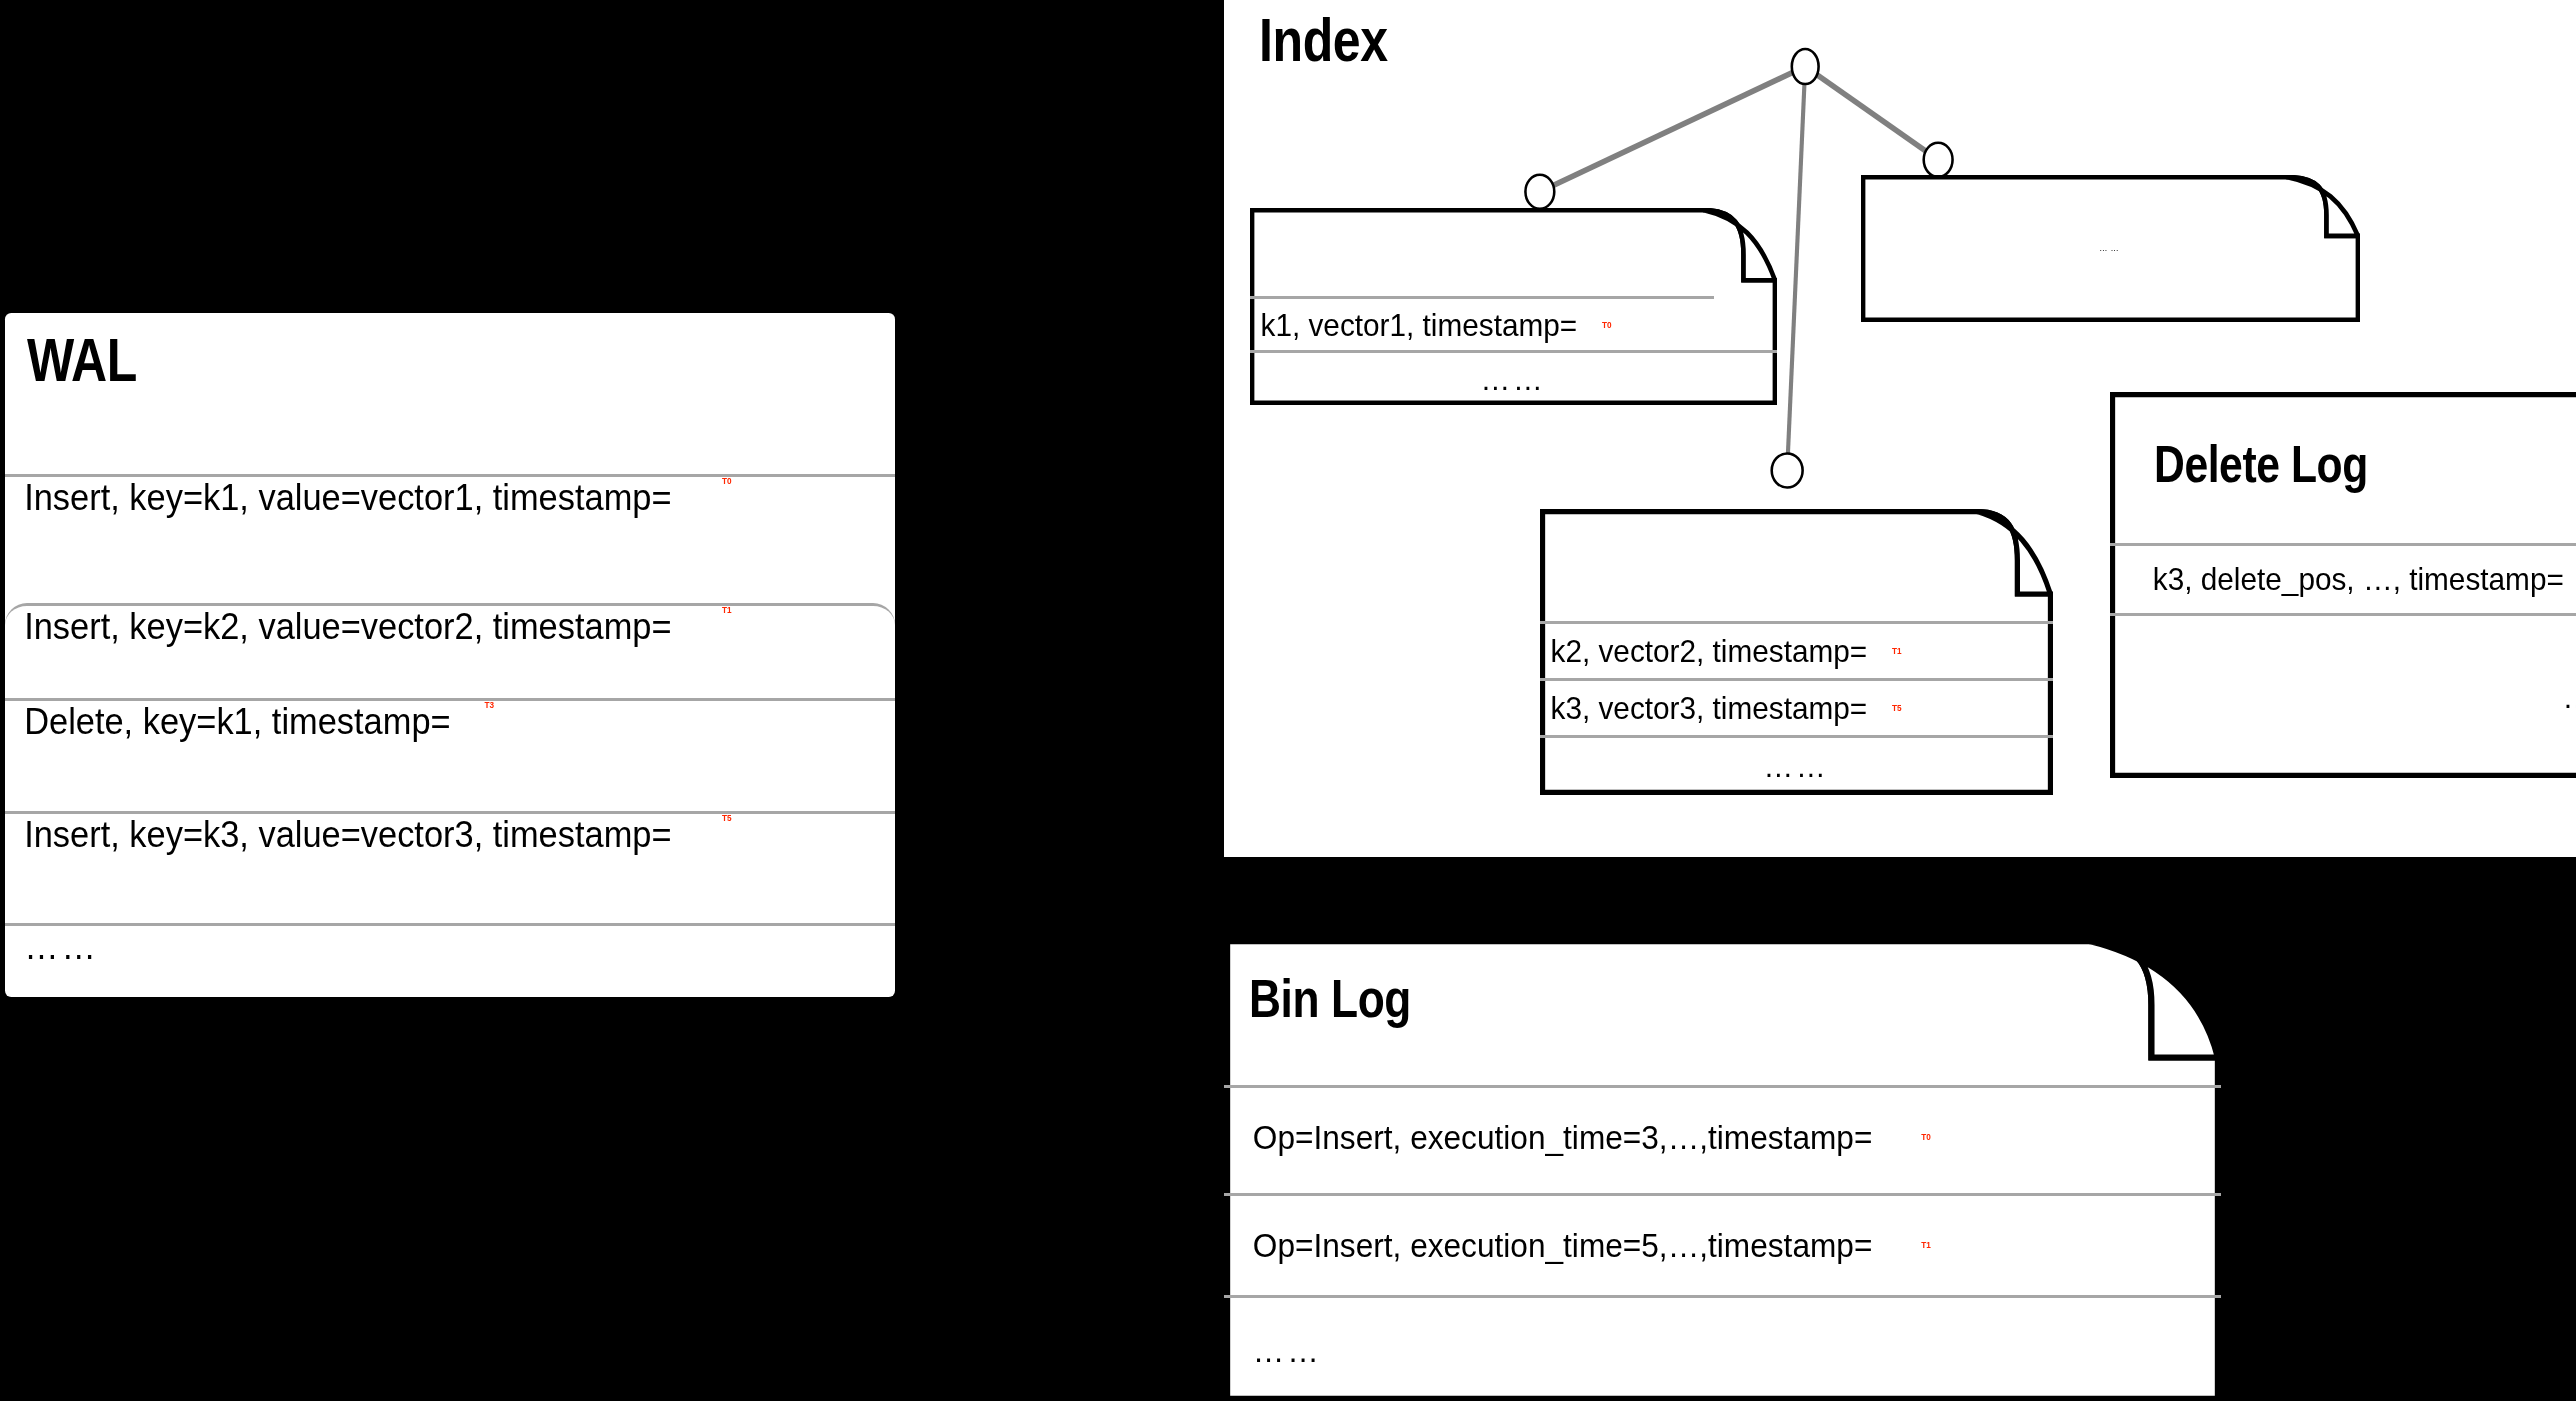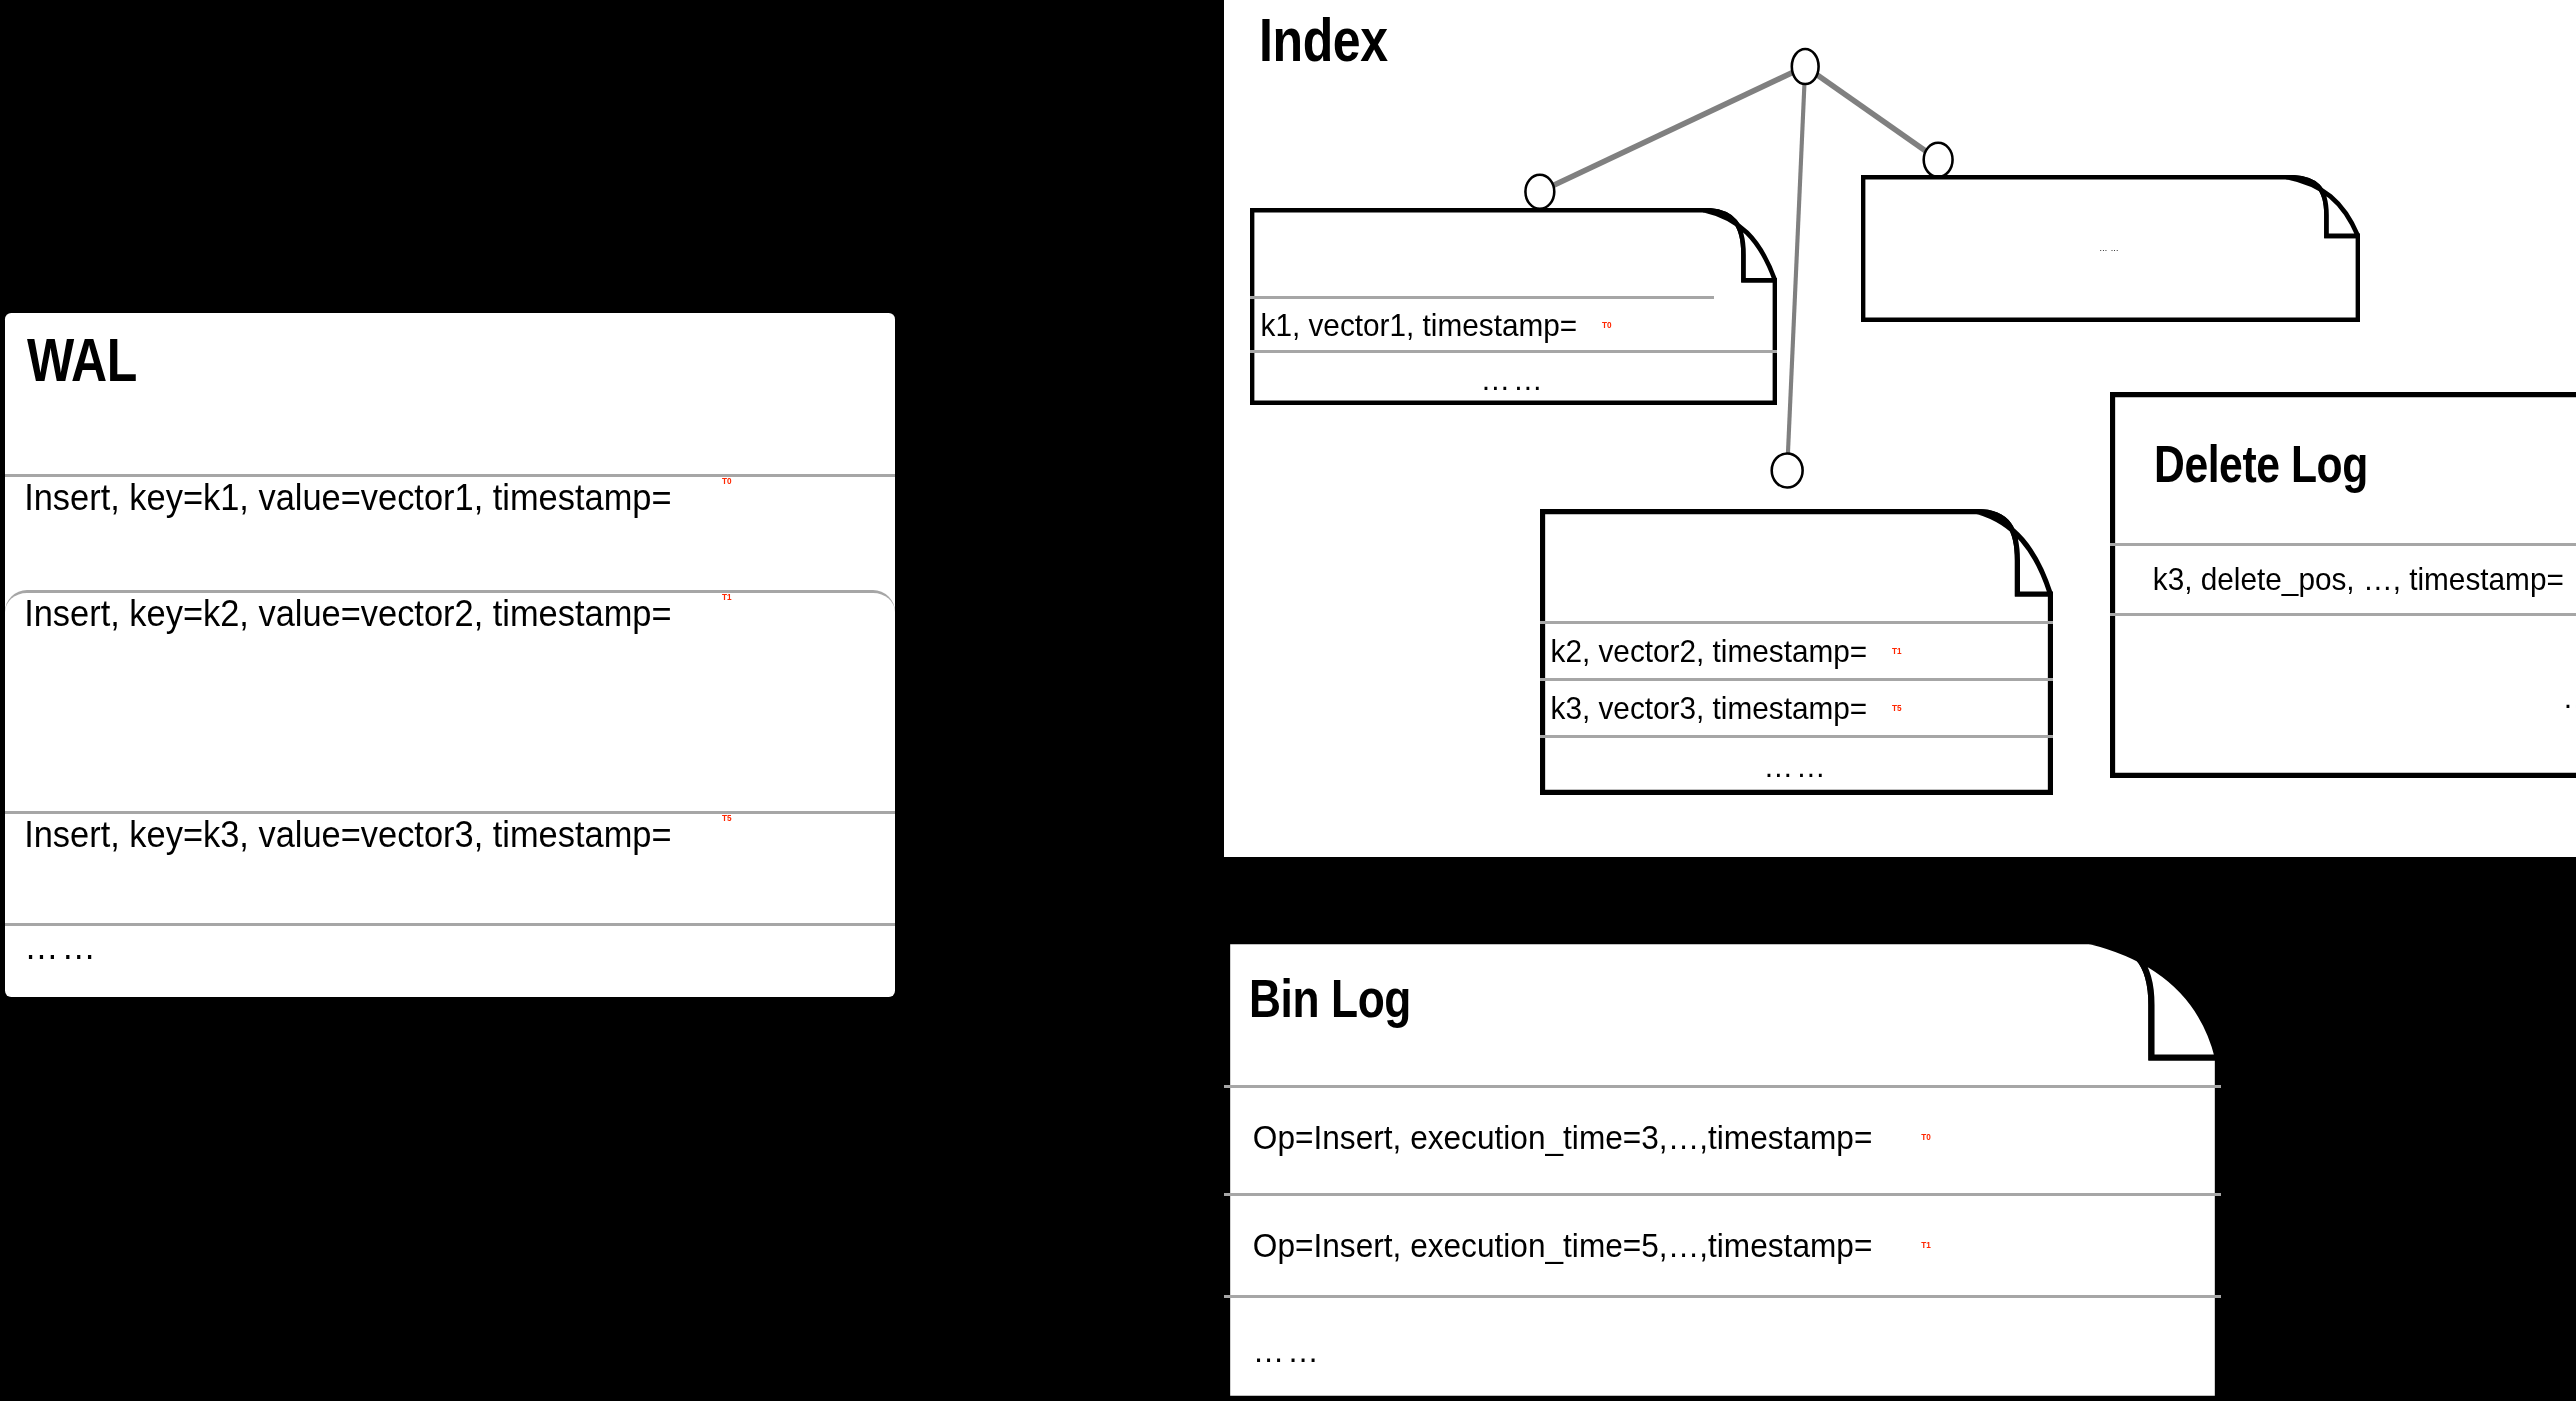--- a/index.html
+++ b/index.html
@@ -122,23 +122,27 @@
 </head>
 <body>
 
 <div class="stage">
 
   <div class="panel" id="wal-box">
     <div class="wal-row" style="top:161px;height:112px;">
       <span class="rowtext">Insert, key=k1, value=vector1, timestamp=</span>
         <span class="ts">T0</span>
     </div>
-    <div class="wal-row" style="top:277px;height:79px;border-radius:22px;">
+    <div class="wal-row" style="top:290px;height:79px;border-radius:22px;">
       <span class="rowtext">Insert, key=k2, value=vector2, timestamp=</span>
         <span class="ts">T1</span>
+    </div>
+    <div class="wal-row" style="top:385px;height:112px;">
+      <span class="rowtext">Delete, key=k1, timestamp=</span>
+        <span class="ts">T3</span>
     </div>
     <div class="wal-row" style="top:498px;height:84px;">
       <span class="rowtext">Insert, key=k3, value=vector3, timestamp=</span>
         <span class="ts">T5</span>
     </div>
     <div class="wal-row" style="top:610px;height:74px;">
       <span class="rowtext ell">……</span>
     </div>
   </div>
   <div class="panel-title" id="wal-title">WAL</div>

